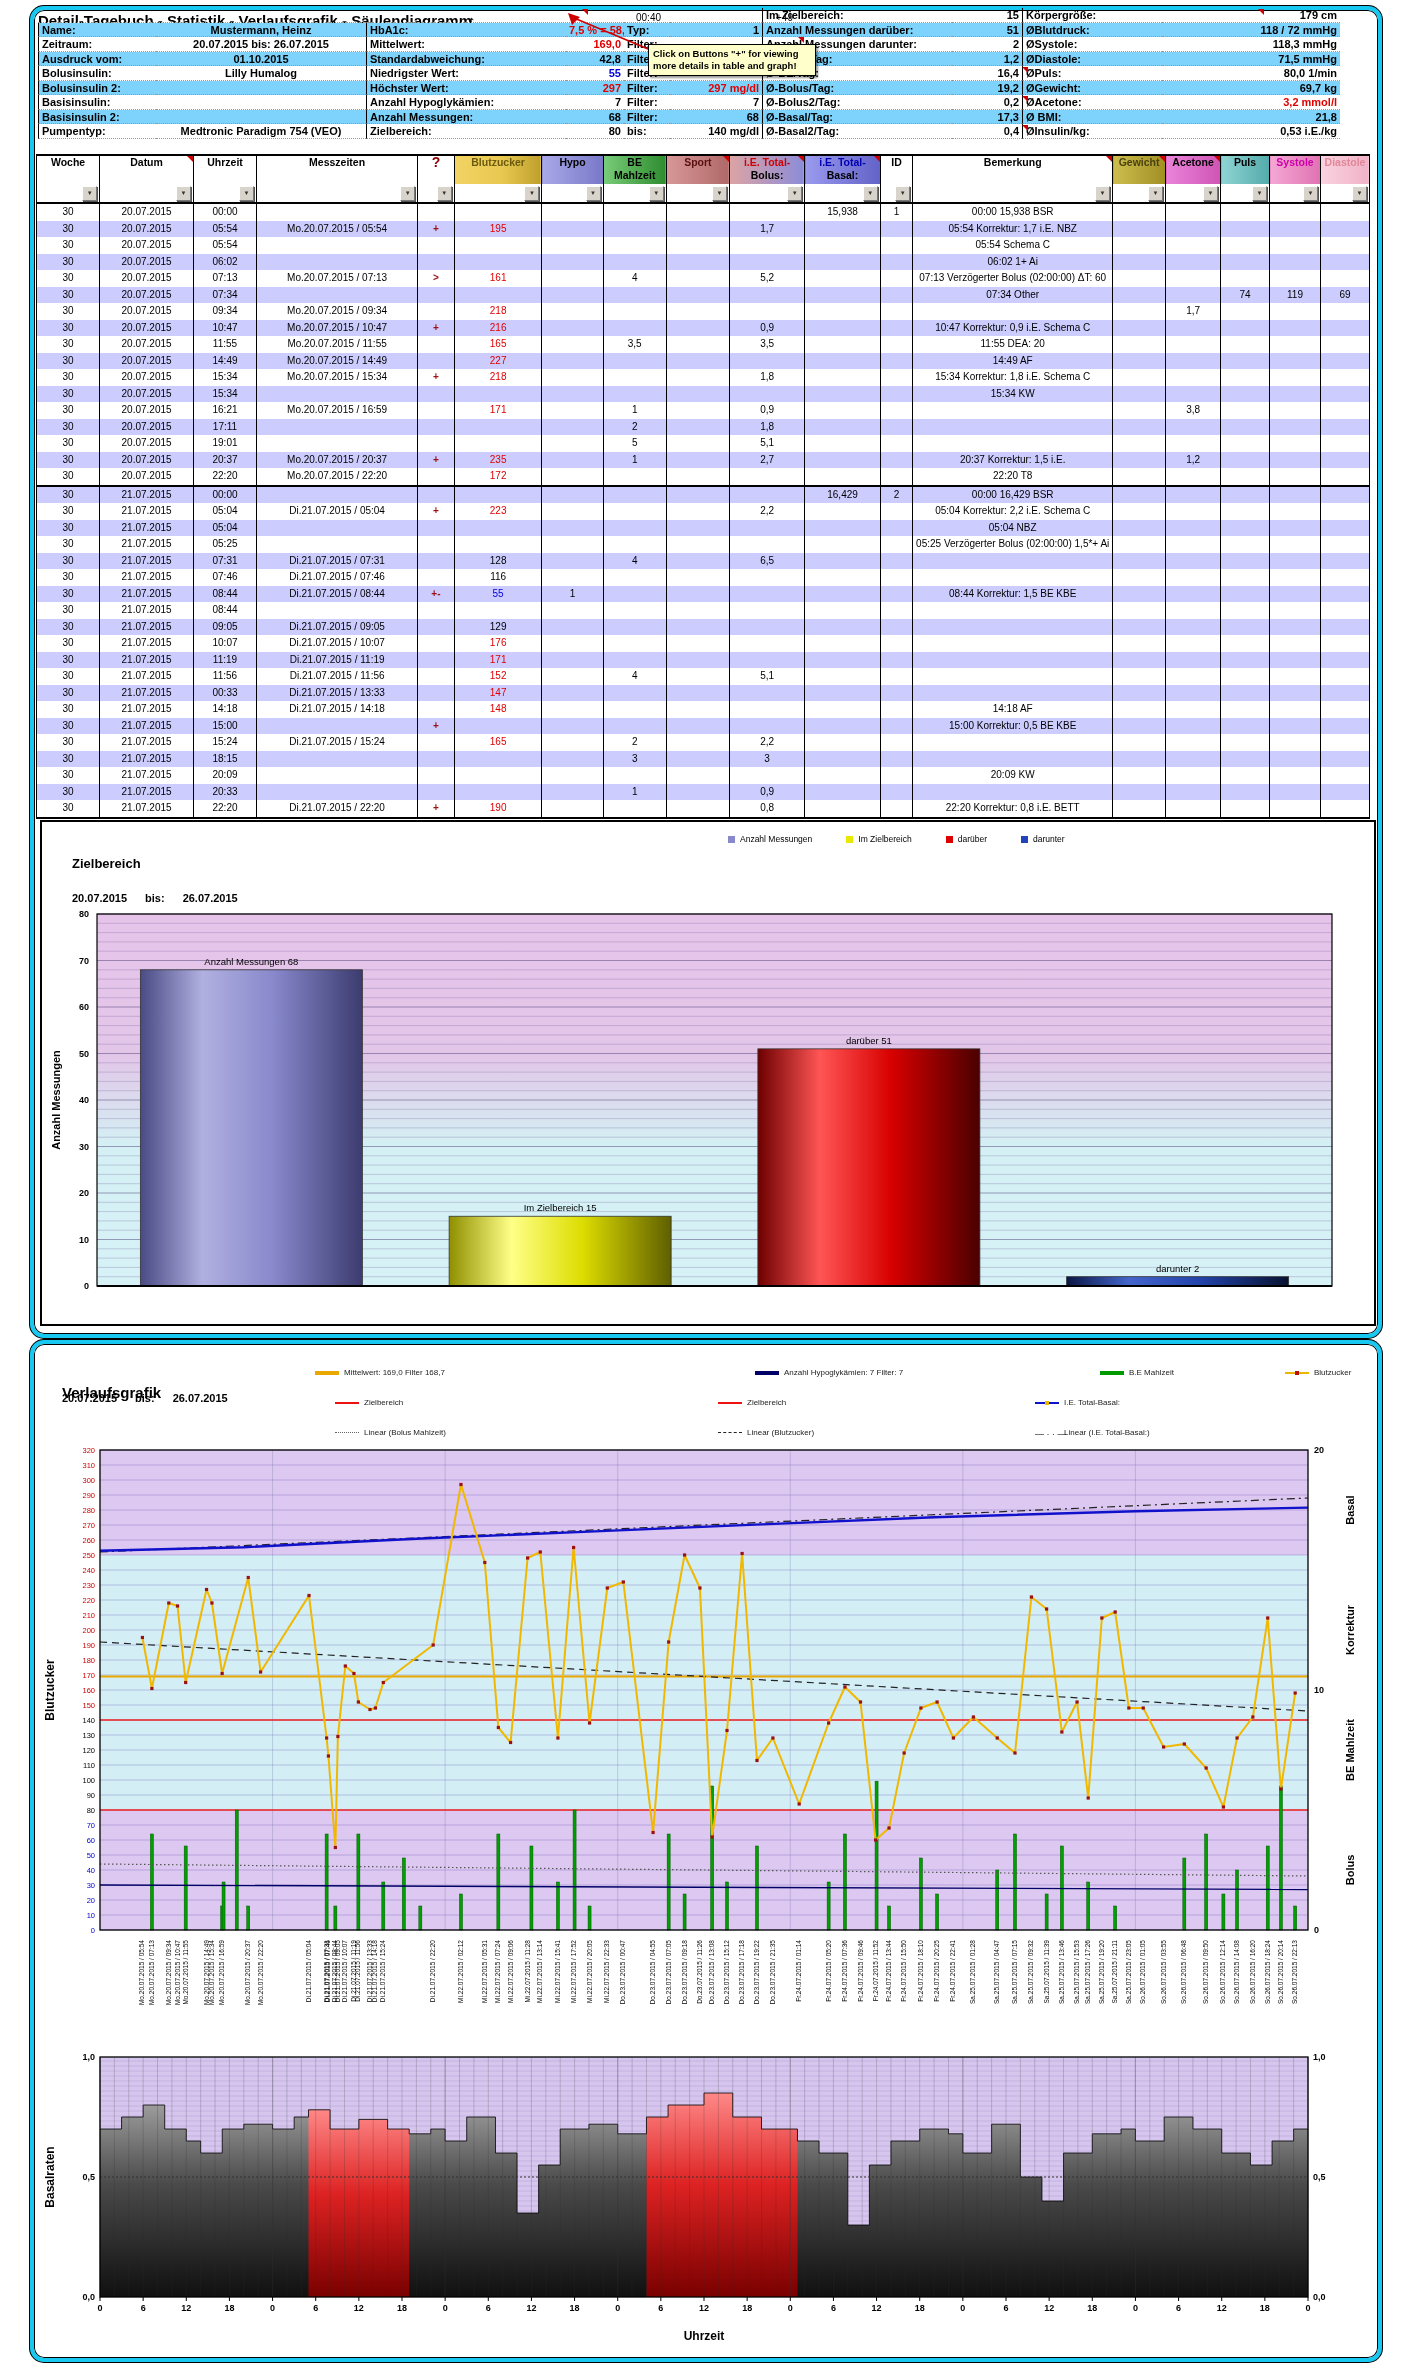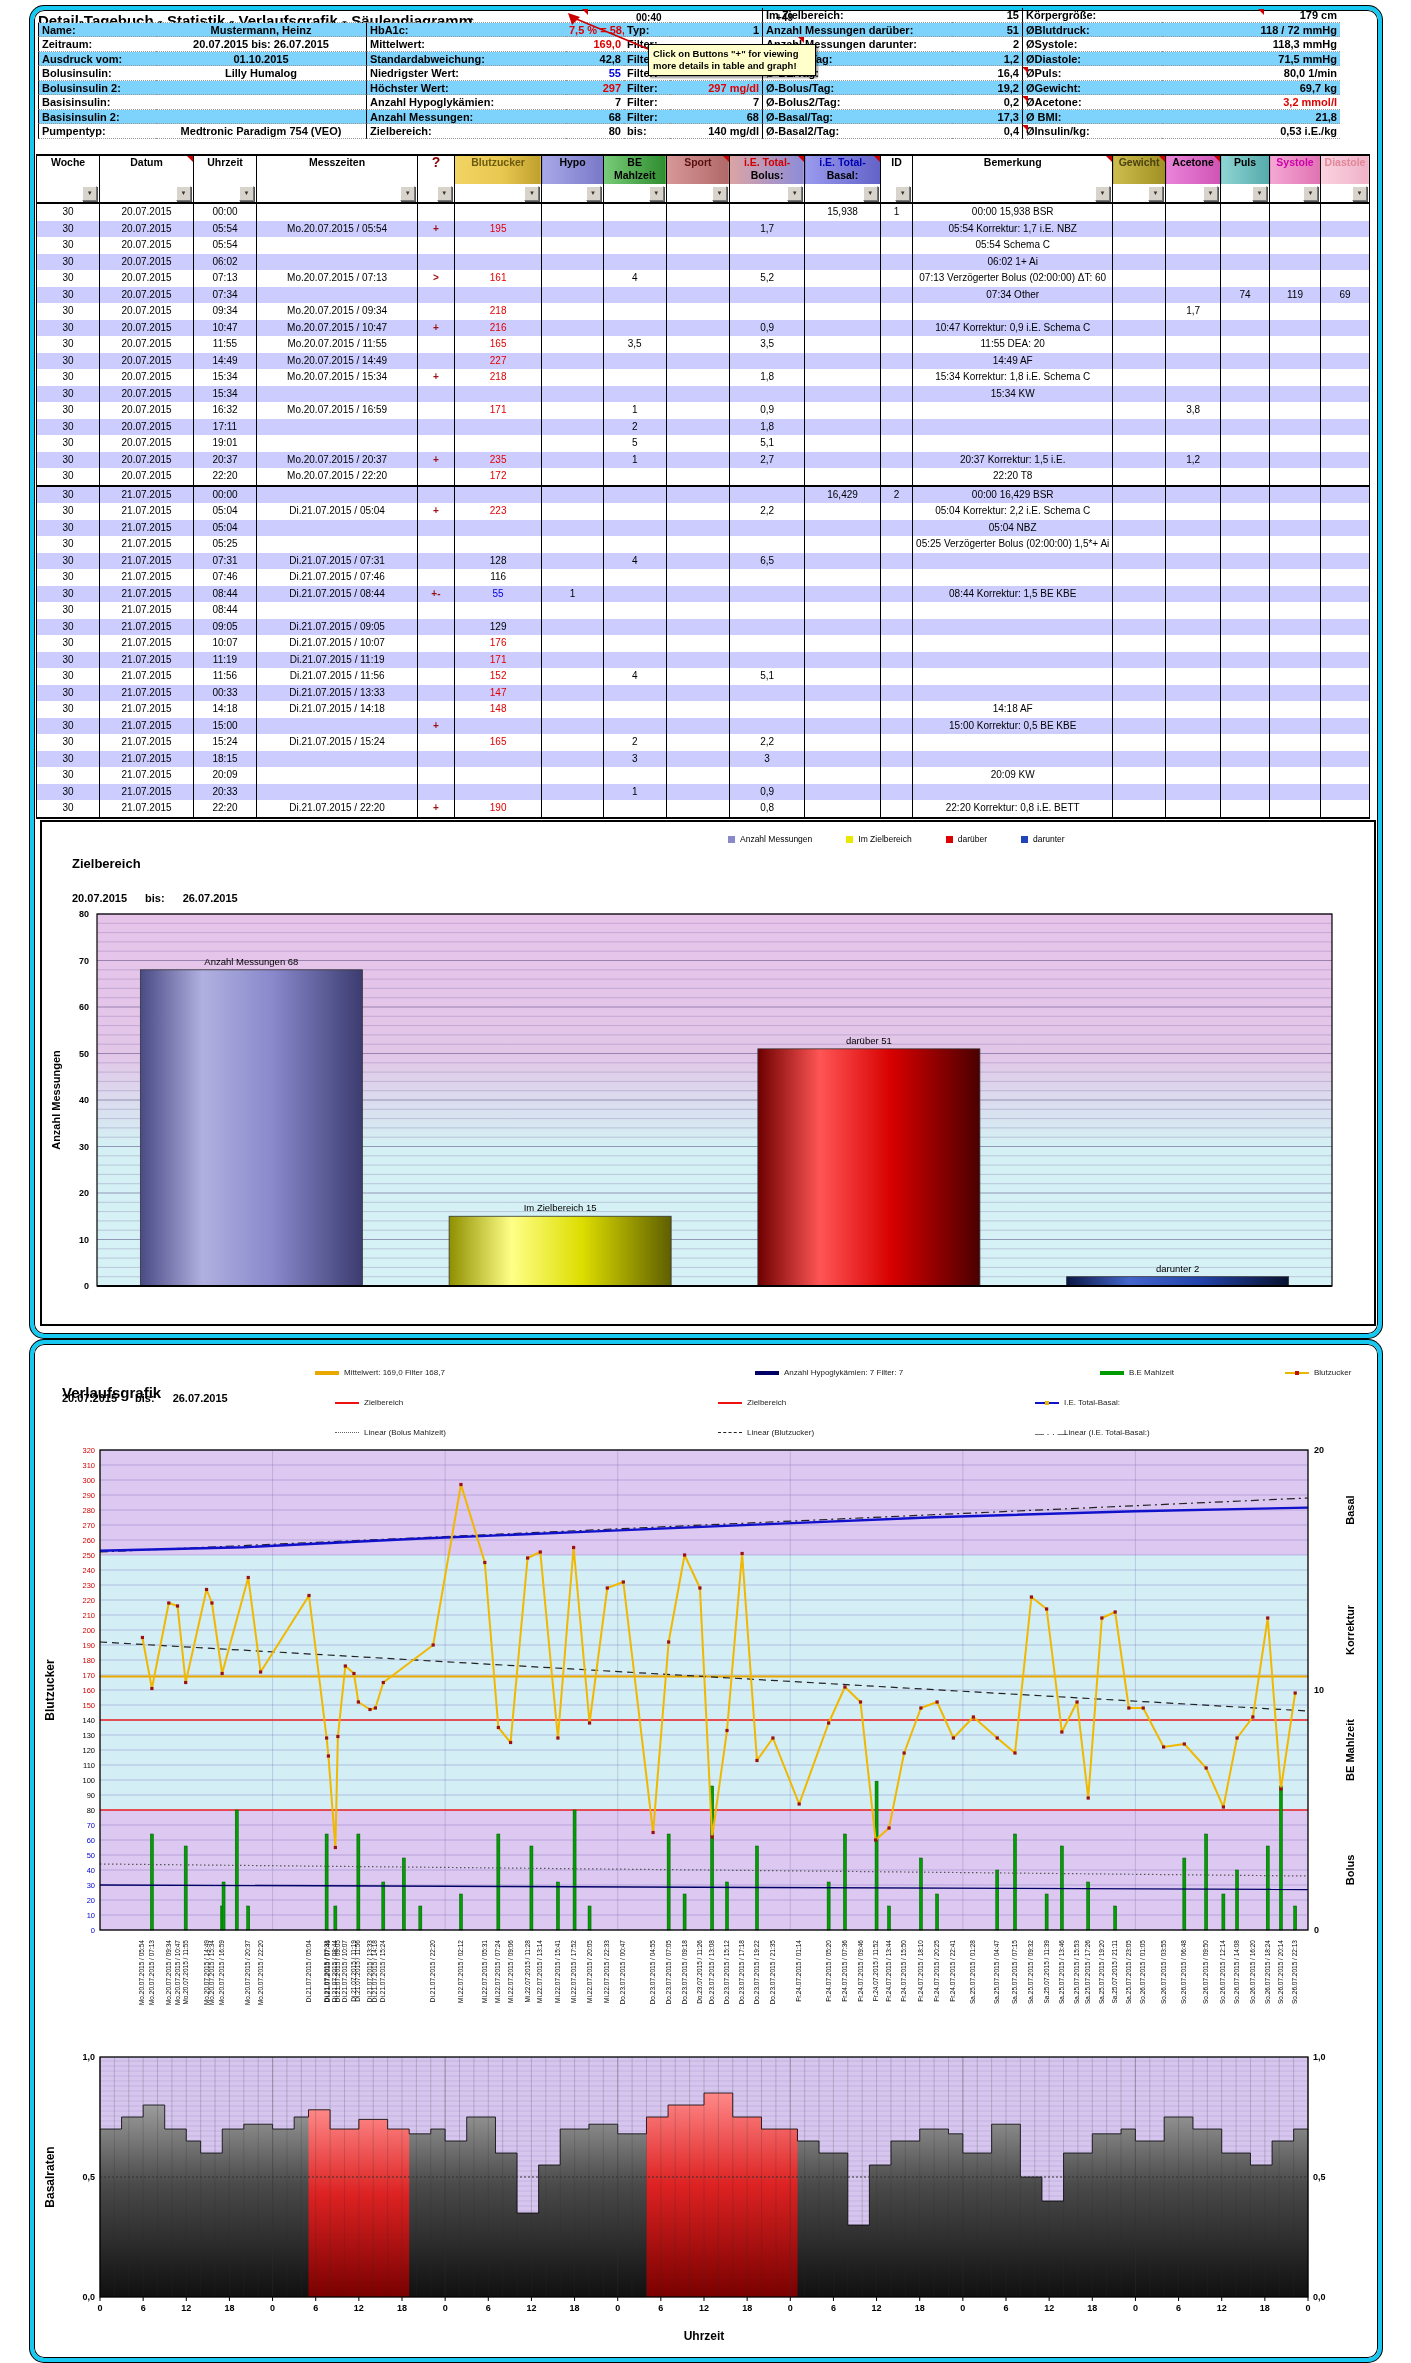--- a/index.html
+++ b/index.html
@@ -13,21 +13,21 @@
              grid-auto-rows:14.5px;font-size:11px;font-weight:bold;}
   #info-grid .cell{border-bottom:1px dotted #999;overflow:hidden;white-space:nowrap;
                    line-height:14px;padding:0 3px;}
   #info-grid .blk{border-left:1px solid #000;}
   #info-grid .lav{background:#7dd3fc;}
   #info-grid .ctr{text-align:center;}
   #info-grid .rgt{text-align:right;}
   .red{color:#e00000;} .blue{color:#0000dd;}
   #title-row{position:absolute;left:38px;top:8px;width:586px;height:26px;border-bottom:1px solid #000;
              font-size:15px;font-weight:bold;line-height:26px;white-space:nowrap;overflow:hidden;}
-  .t-small{position:absolute;top:12px;font-size:10px;font-weight:bold;}
+  .t-small{position:absolute;top:12px;font-size:10px;font-weight:normal;}
   .tri{position:absolute;width:0;height:0;border-left:6px solid transparent;border-top:6px solid #cc0000;}
   #tooltip{position:absolute;left:648px;top:44px;width:158px;background:#ffffcc;border:1px solid #000;
            font-size:9.5px;font-weight:bold;padding:3px 4px;line-height:12px;z-index:30;
            box-shadow:2px 2px 2px rgba(0,0,0,0.4);}
   
   #diary-table{position:absolute;left:36px;top:154px;width:1334px;border-collapse:collapse;
                table-layout:fixed;border-top:2px solid #000;border-bottom:2px solid #000;}
   #diary-table th{border-left:1px solid #000;border-right:1px solid #000;font-size:10.5px;
                   padding:0;vertical-align:top;line-height:13px;position:relative;height:28px;}
   #diary-table td{border-left:1px solid #000;border-right:1px solid #000;font-size:10px;
@@ -518,21 +518,21 @@
         <td class="bem">15:34 KW</td>
         <td></td>
         <td></td>
         <td></td>
         <td></td>
         <td></td>
       </tr>
       <tr>
         <td>30</td>
         <td>20.07.2015</td>
-        <td>16:32</td>
+        <td>16:21</td>
         <td class="mz">Mo.20.07.2015 / 16:59</td>
         <td class="q"></td>
         <td class="bz-red">171</td>
         <td></td>
         <td>1</td>
         <td></td>
         <td>0,9</td>
         <td></td>
         <td></td>
         <td class="bem"></td>

